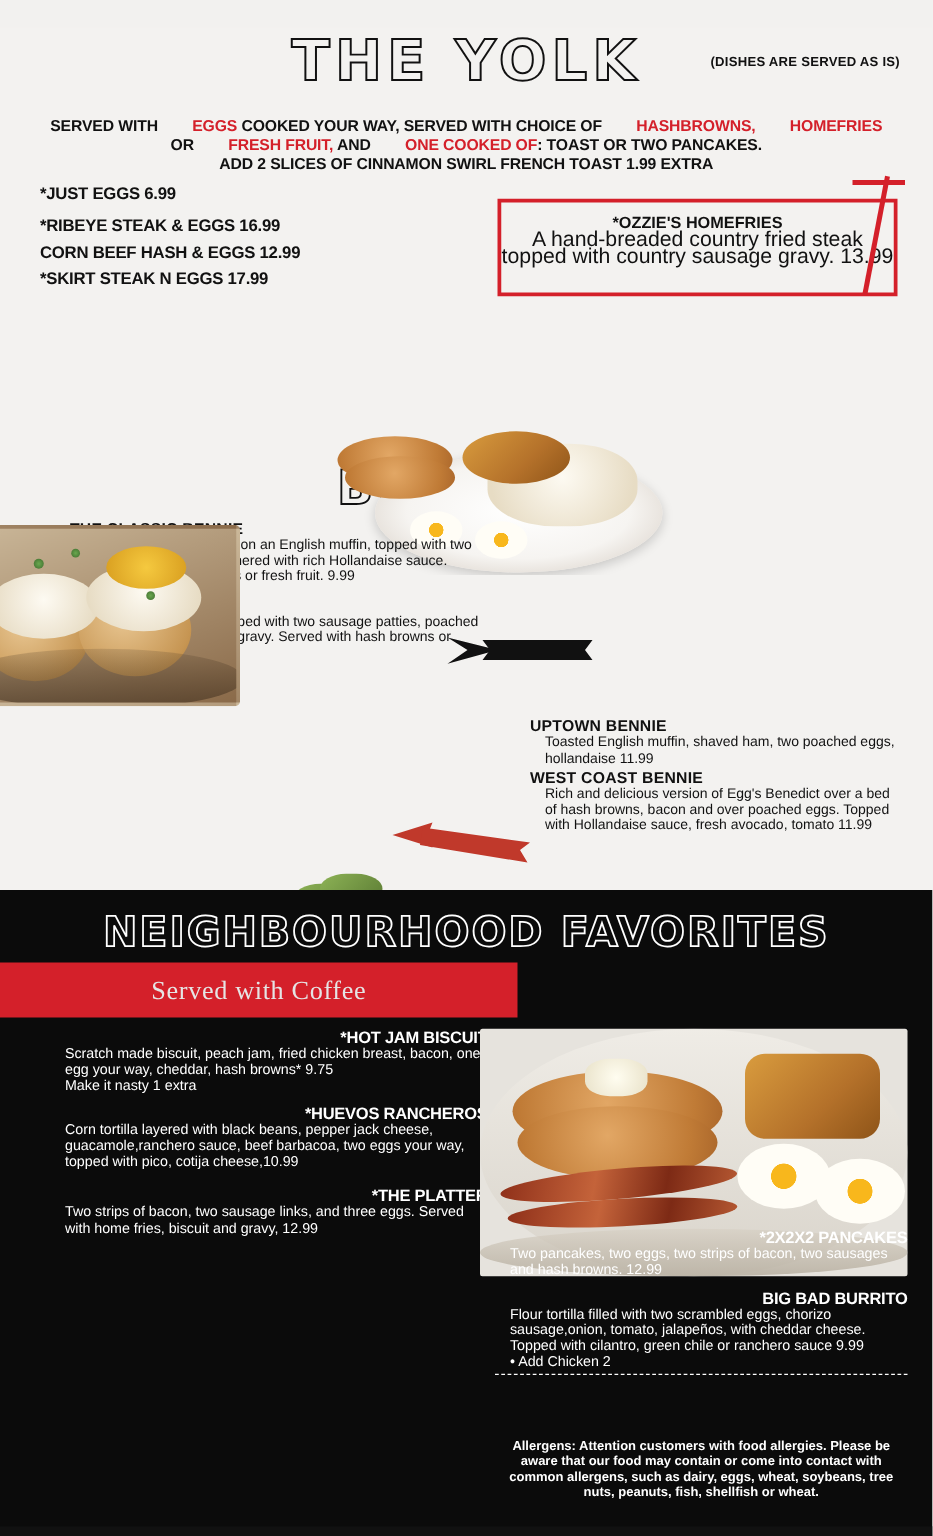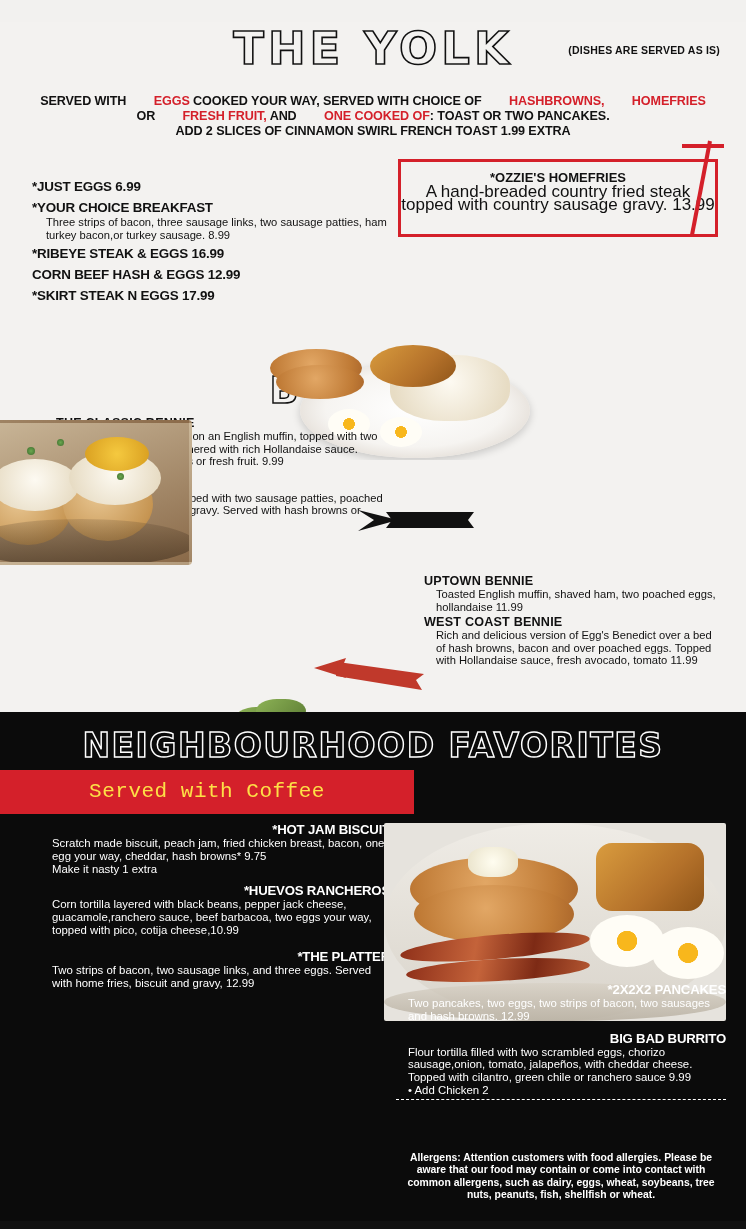--- a/index.html
+++ b/index.html
@@ -33,21 +33,21 @@
   }
 
   .intro {
     text-align:center; font-size:12.6px; font-weight:bold; line-height:15px;
     margin:12px 34px 0 34px; letter-spacing:-0.1px;
   }
   .red { color:#d4202a;padding-left:24px; }
 
   .top-body { position:relative; margin-top:8px; height:215px; }
 
-  .left-list { position:absolute; left:32px; top:0; width:360px;margin-top:32px; }
+  .left-list { position:absolute; left:32px; top:0; width:360px; }
   .item-title { font-size:13.4px; font-weight:bold; letter-spacing:-0.2px; line-height:16px; }
   .item-desc { font-size:11.2px; line-height:12.6px; margin-left:14px; }
   .sp6 { height:5px; }
 
   .ozzie-box {
     position:absolute; left:398px; top:12px; width:320px; height:78px;
     border:3px solid #d4202a;
   }
   .ozzie-inner { text-align:center; padding-top:8px; }
   .ozzie-title { font-size:13px; font-weight:bold; }
@@ -94,22 +94,22 @@
     font-family:"DejaVu Sans", sans-serif;
     font-size:33px; font-weight:bold; letter-spacing:1.5px;
     color:#0b0b0b; -webkit-text-stroke:1.4px #fff;
     padding-top:14px;
   }
   .coffee-bar {
     position:absolute; left:0; top:58px; width:414px; height:44px; background:#d4202a;
   }
   .coffee-bar span {
     display:block; text-align:center; line-height:44px;
-    font-family:Liberation Mono, monospace;
-    font-size:21px; color:#fde047; letter-spacing:0.5px;
+    font-family:Liberation Serif, serif;
+    font-size:21px; color:#e5e5e5; letter-spacing:0.5px;
   }
 
   .nb-left { position:absolute; left:40px; top:110px; width:350px; }
   .n-title { font-size:13.2px; font-weight:bold; letter-spacing:-0.2px;text-align:right; }
   .n-desc { font-size:11.4px; line-height:12.8px; margin-left:12px; }
 
   .photo-pancake { position:absolute; left:384px; top:58px; width:342px; height:198px; }
 
   .nb-right { position:absolute; left:396px; top:270px; width:330px; }
 
@@ -163,24 +163,20 @@
       <div>ADD 2 SLICES OF CINNAMON SWIRL FRENCH TOAST 1.99 EXTRA</div>
     </div>
 
     <div class="top-body">
 
       <div class="left-list">
         <div>
           <div class="item-title">*JUST EGGS  6.99</div>
         </div>
         <div class="sp6"></div>
-        <div>
-          <div class="item-title">*YOUR CHOICE BREAKFAST</div>
-          <div class="item-desc">Three strips of bacon, three sausage links, two sausage patties, ham turkey bacon,or turkey sausage. 8.99</div>
-        </div>
         <div class="sp6"></div>
         <div>
           <div class="item-title">*RIBEYE STEAK &amp; EGGS  16.99</div>
         </div>
         <div class="sp6"></div>
         <div>
           <div class="item-title">CORN BEEF HASH &amp; EGGS  12.99</div>
         </div>
         <div class="sp6"></div>
         <div>

